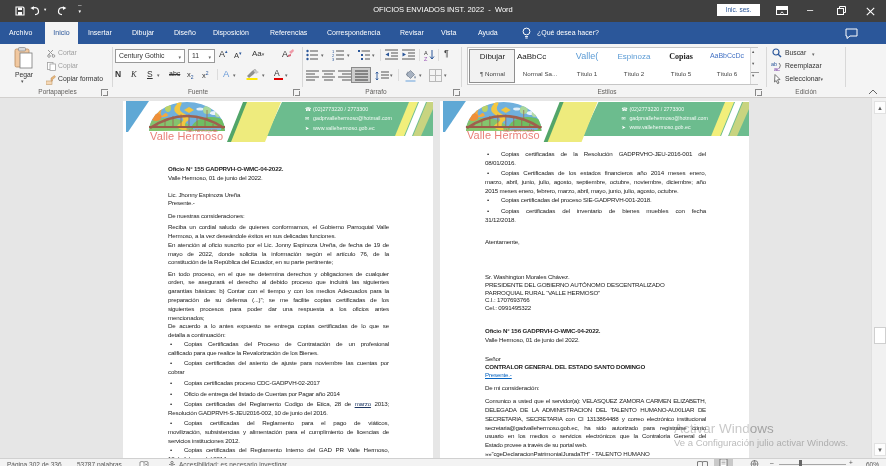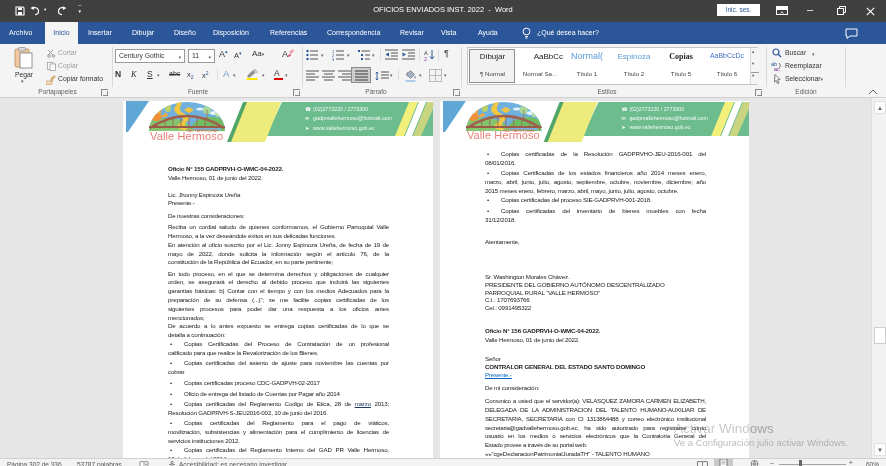--- a/index.html
+++ b/index.html
@@ -223,23 +223,23 @@
         <path d="M6.5,0.5 V12.5 M0.5,6.5 H12.5" stroke="#b9b9b9" stroke-width="1"></path>
       </svg>
     <div style="position:absolute;left:444px;top:28px;" class="caret">▾</div>
     <div class="glabel" style="left:338px;width:76px;">Párrafo</div>
     <div class="launcher" style="left:453px;"></div>
 
     <div style="position:absolute;left:467px;top:3px;width:291px;height:38px;background:#fff;border:1px solid #c6c6c6;">
       <div style="position:absolute;left:1px;top:1px;width:46px;height:34px;background:#f2f2f2;border:1px solid #8f8f8f;"></div>
       <div style="position:absolute;left:2px;top:4px;width:45px;text-align:center;font-size:8px;color:#222;">Dibujar</div>
       <div style="position:absolute;left:2px;top:22px;width:45px;text-align:center;font-size:6.2px;color:#444;">¶ Normal</div>
-      <div style="position:absolute;left:49px;top:4px;width:46px;text-align:right;font-size:8px;color:#222;">AaBbCc</div>
+      <div style="position:absolute;left:49px;top:4px;width:46px;text-align:left;font-size:8px;color:#222;">AaBbCc</div>
       <div style="position:absolute;left:49px;top:22px;width:46px;text-align:center;font-size:6.2px;color:#444;">Normal Sa...</div>
-      <div style="position:absolute;left:96px;top:3px;width:46px;text-align:center;font-size:9px;color:#5b9bd5;">Normal(</div>
+      <div style="position:absolute;left:96px;top:3px;width:46px;text-align:center;font-size:9px;color:#5b9bd5;">Valle(</div>
       <div style="position:absolute;left:96px;top:22px;width:46px;text-align:center;font-size:6.2px;color:#444;">Título 1</div>
       <div style="position:absolute;left:143px;top:4px;width:46px;text-align:center;font-size:8px;color:#5b9bd5;">Espinoza</div>
       <div style="position:absolute;left:143px;top:22px;width:46px;text-align:center;font-size:6.2px;color:#444;">Título 2</div>
       <div style="position:absolute;left:190px;top:4px;width:46px;text-align:center;font-size:8px;font-weight:bold;font-family:'Liberation Serif',serif;color:#1f1f1f;">Copias</div>
       <div style="position:absolute;left:190px;top:22px;width:46px;text-align:center;font-size:6.2px;color:#444;">Título 5</div>
       <div style="position:absolute;left:236px;top:4px;width:46px;text-align:center;font-size:7px;color:#4472c4;">AaBbCcDc</div>
       <div style="position:absolute;left:236px;top:22px;width:46px;text-align:center;font-size:6.2px;color:#444;">Título 6</div>
       <div style="position:absolute;left:282px;top:0;width:8px;height:36px;background:#f5f5f5;border-left:1px solid #d8d8d8;">
         <div style="position:absolute;left:1px;top:1px;font-size:4.5px;color:#555;">▴</div>
         <div style="position:absolute;left:1px;top:13px;font-size:4.5px;color:#555;">▾</div>

